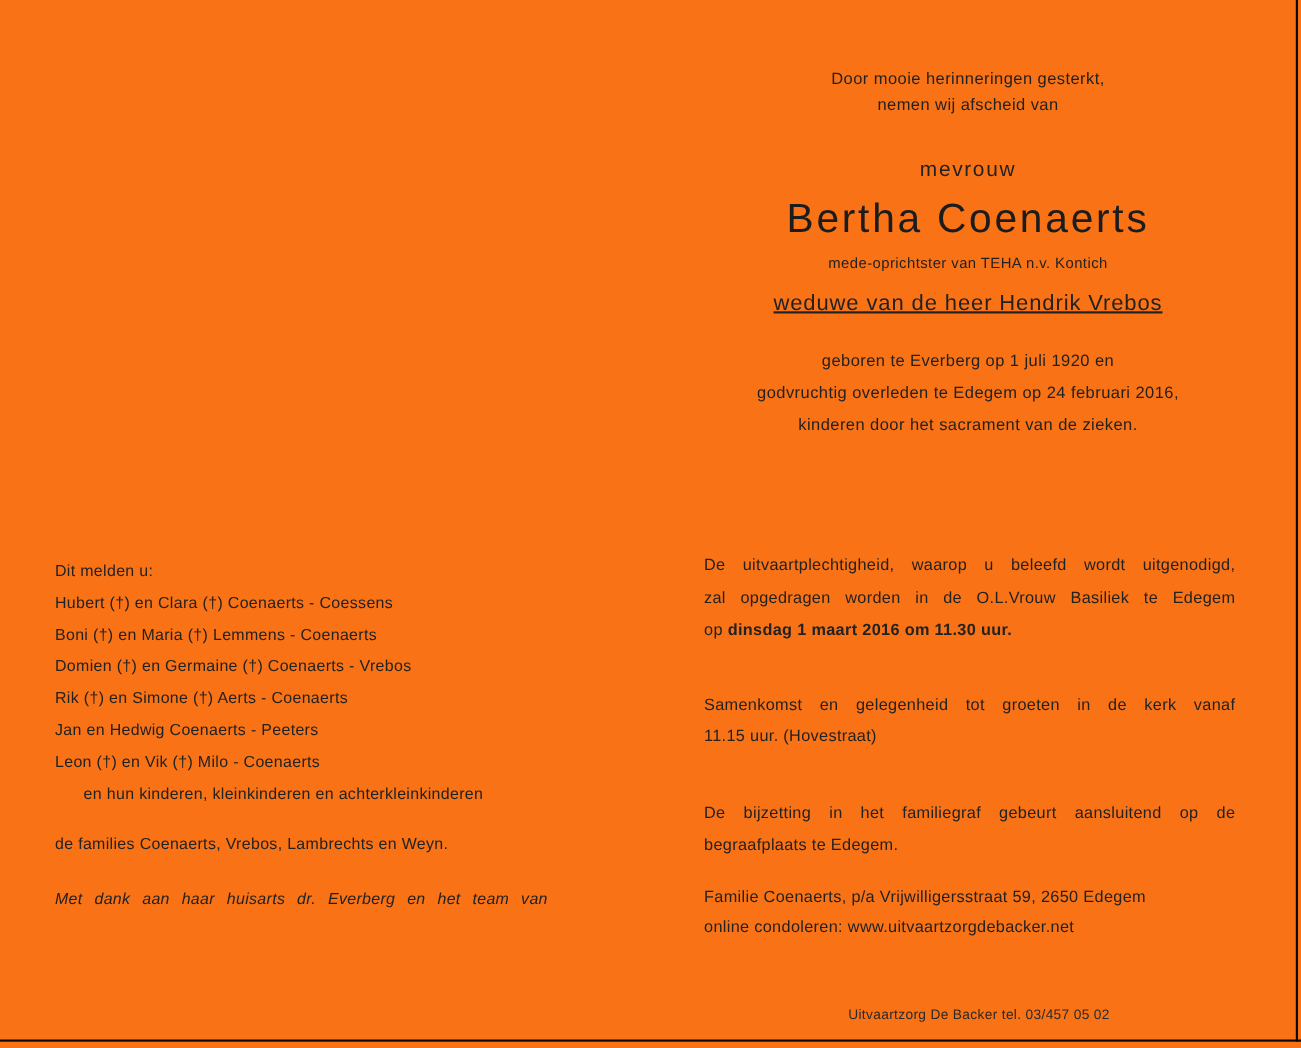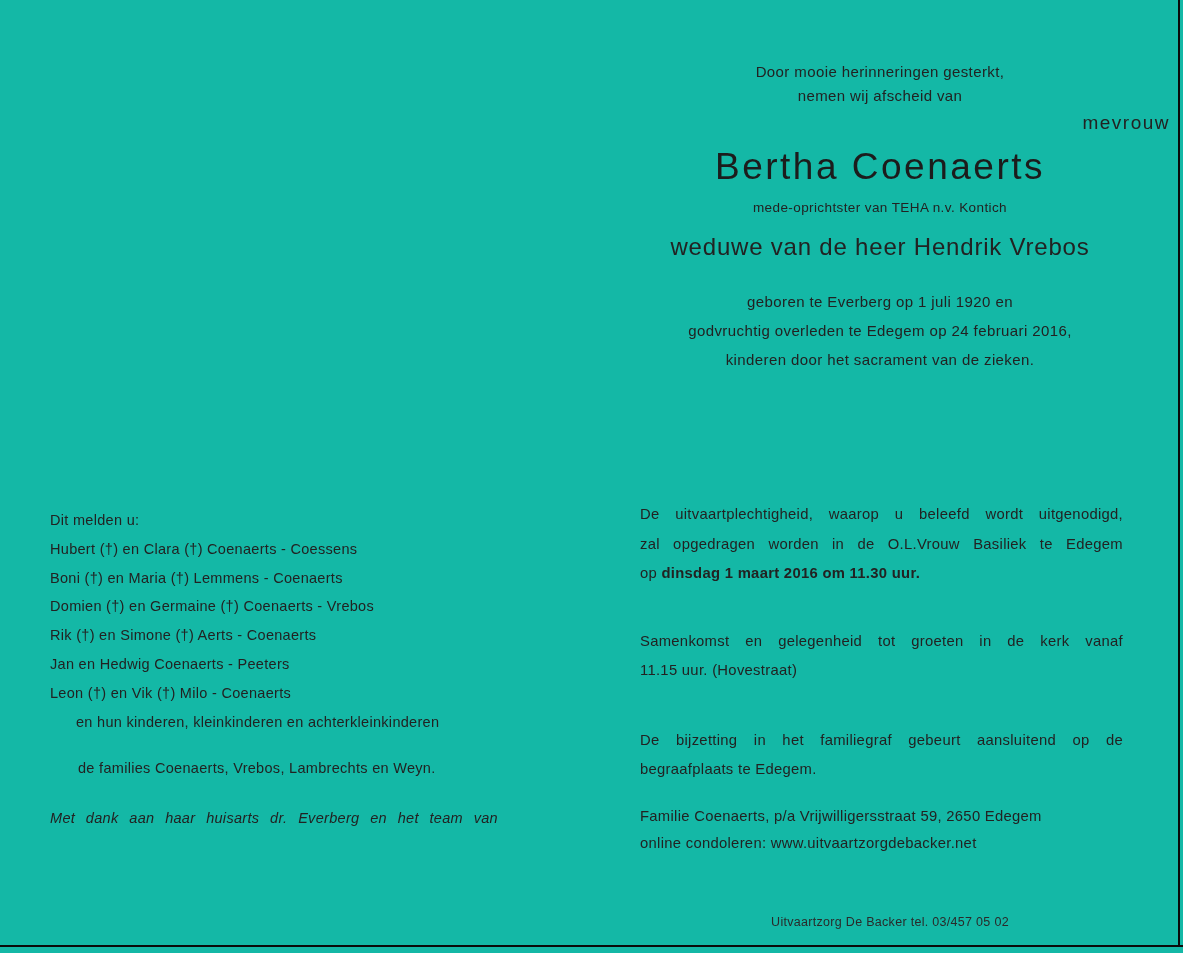--- a/index.html
+++ b/index.html
@@ -4,21 +4,21 @@
 <style>
   html, body {
     margin: 0;
     padding: 0;
     background: #ffffff;
   }
   .page {
     position: relative;
     width: 1183px;
     height: 953px;
-    background: #14b8a6;
+    background: #f97316;
     font-family: "Liberation Sans", sans-serif;
     color: #222222;
     overflow: hidden;
   }
   
   .edge-right {
     position: absolute;
     top: 0;
     right: 3px;
     width: 2px;
@@ -41,39 +41,39 @@
     top: 60px;
     width: 580px;
     text-align: center;
     letter-spacing: 0.4px;
   }
   .intro-line {
     font-size: 15px;
     line-height: 24px;
   }
   .salutation {
-    margin-top: 4px;
+    margin-top: 36px;
     font-size: 19px;
     letter-spacing: 1.5px;
-    text-align: right;
   }
   .deceased-name {
     margin-top: 12px;
     font-size: 37px;
     letter-spacing: 2.5px;
     color: #1c1c1c;
   }
   .subtitle {
     margin-top: 12px;
     font-size: 13.5px;
   }
   .widow-line {
     margin-top: 18px;
-    font-size: 24px;
+    font-size: 20px;
     letter-spacing: 0.8px;
+    text-decoration: underline;
   }
   .life-block {
     margin-top: 26px;
   }
   .life-line {
     font-size: 15px;
     line-height: 29px;
   }
 
   
@@ -87,21 +87,20 @@
   }
   .left-col .line {
     line-height: 28.8px;
   }
   .indent {
     padding-left: 26px;
   }
   .families-line {
     margin-top: 18px;
     line-height: 29px;
-    margin-left: 28px;
   }
   .thanks-block {
     margin-top: 22px;
     font-style: italic;
   }
   .thanks-block .line {
     line-height: 27.5px;
   }
 
   .right-col {

